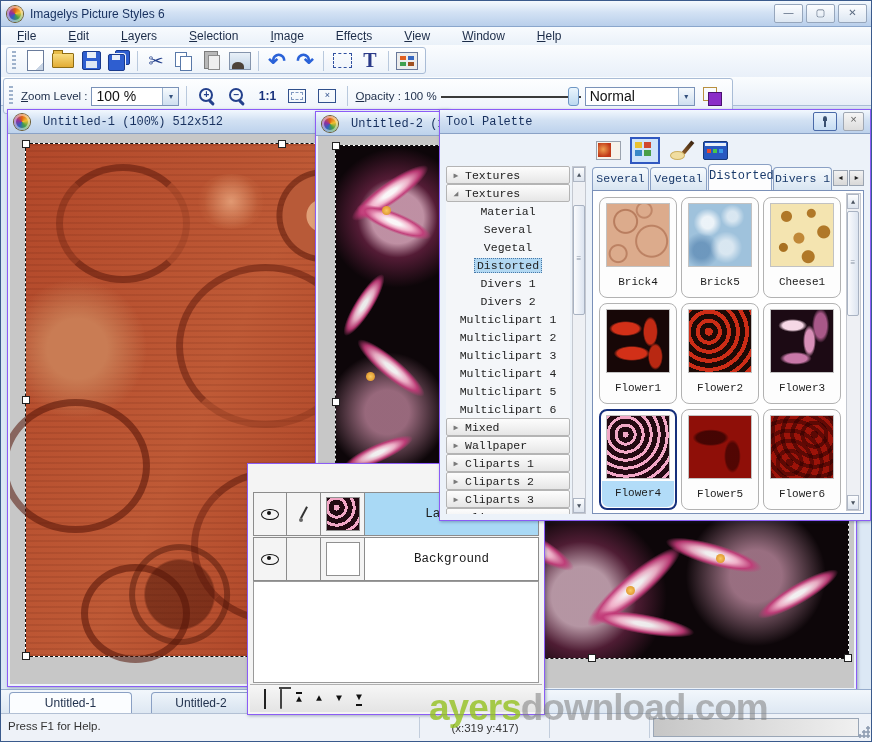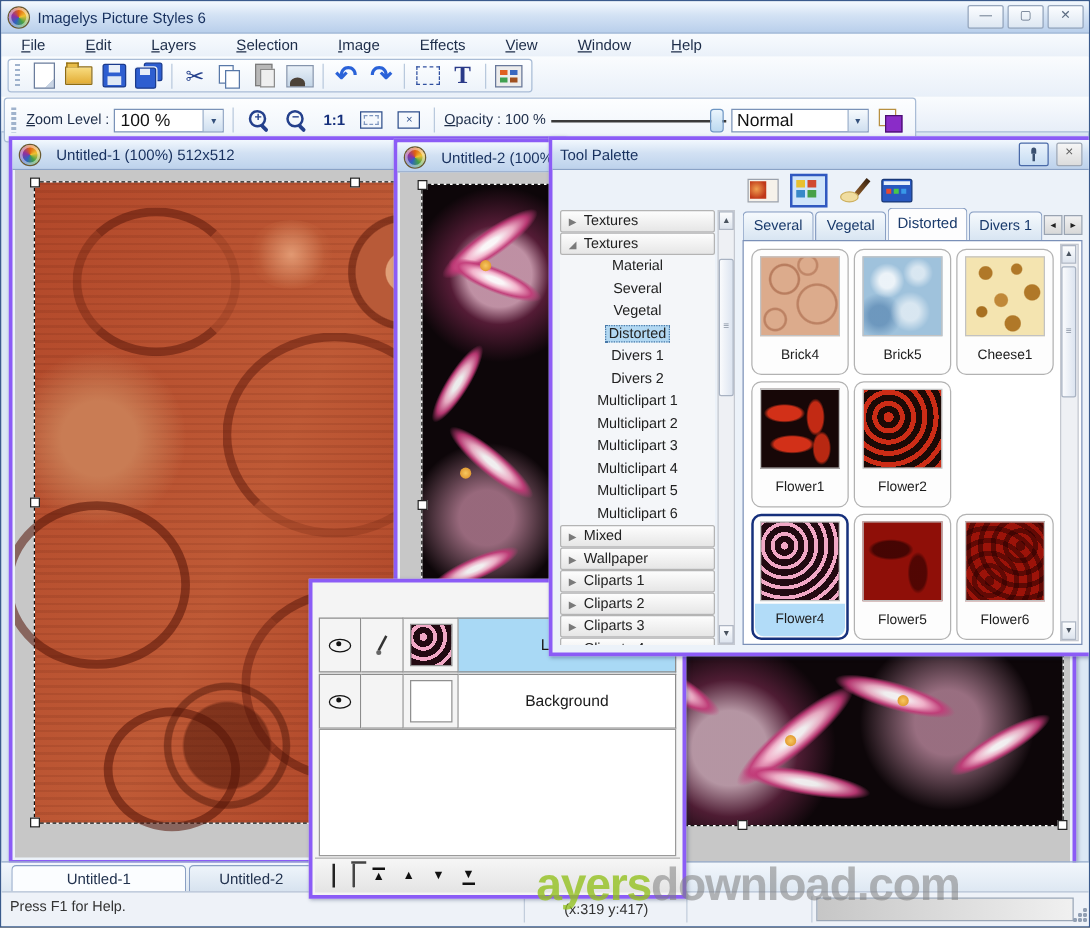--- a/index.html
+++ b/index.html
@@ -79,21 +79,21 @@
   .i-closeimg{width:16px;height:12px;border:1px solid #30508c;text-align:center;font-size:9px;line-height:11px;color:#30508c;}
   .slider{width:140px;height:19px;position:relative;}
   .slider .track{position:absolute;left:0;right:0;top:9px;height:2px;background:#3a3a3a;}
   .slider .handle{position:absolute;right:2px;top:0;width:11px;height:19px;border:1px solid #6d96c4;border-radius:3px;
     background:linear-gradient(#eaf5fd,#bcd9f0);box-sizing:border-box;}
   .i-blend{width:22px;height:20px;position:relative;}
   .i-blend:before{content:"";position:absolute;left:2px;top:1px;width:12px;height:12px;border:1px solid #b89040;}
   .i-blend:after{content:"";position:absolute;left:7px;top:6px;width:12px;height:12px;background:#8a2cc8;border:1px solid #4a1070;}
 
   
-  .win{position:absolute;border:3px solid #8b5cf6;background:#ecf2f9;box-shadow:1px 1px 3px rgba(20,40,80,.35);}
+  .win{position:absolute;border:1px solid #8b5cf6;background:#ecf2f9;box-shadow:1px 1px 3px rgba(20,40,80,.35);font-family:Liberation Mono, monospace;}
   .win-title{height:24px;display:flex;align-items:center;padding:0 6px;gap:6px;box-sizing:border-box;
     background:linear-gradient(#f2f8fe,#d2e1f3 45%,#bdd2ec);border-bottom:1px solid #8aa2c6;
     font-size:12px;color:#17305e;white-space:nowrap;overflow:hidden;}
   .win-body{position:absolute;left:2px;right:2px;top:24px;bottom:2px;background:#c7c7c7;overflow:hidden;}
 
   
   .canvas{position:absolute;width:512px;height:512px;outline:1px dashed #101010;box-shadow:0 0 0 1px #ffffff;}
   .handle{position:absolute;width:8px;height:8px;background:#fff;border:1px solid #222;box-sizing:border-box;z-index:3;}
 
   .tex1{background:
@@ -587,20 +587,24 @@
         <span class="card-label">Cheese1</span>
       </div>
       <div class="card" style="left:6px;top:112px;">
         <span class="timg t-flower1"></span>
         <span class="card-label">Flower1</span>
       </div>
       <div class="card" style="left:88px;top:112px;">
         <span class="timg t-flower2"></span>
         <span class="card-label">Flower2</span>
       </div>
+      <div class="card" style="left:170px;top:112px;">
+        <span class="timg t-flower3"></span>
+        <span class="card-label">Flower3</span>
+      </div>
       <div class="card sel" style="left:6px;top:218px;">
         <span class="timg t-flower4"></span>
         <span class="card-label">Flower4</span>
       </div>
       <div class="card" style="left:88px;top:218px;">
         <span class="timg t-flower5"></span>
         <span class="card-label">Flower5</span>
       </div>
       <div class="card" style="left:170px;top:218px;">
         <span class="timg t-flower6"></span>
@@ -608,21 +612,21 @@
       </div>
       <div id="gridsb">
         <span class="sbtn" style="top:0;">▲</span>
         <span class="sthumb" style="top:17px;height:105px;line-height:101px;">≡</span>
         <span class="sbtn" style="bottom:0;">▼</span>
       </div>
     </div>
   </div>
 
   <div id="tabbar" class="abs">
-    <span class="dtab active" style="left:8px;width:140px;">Untitled-1</span>
+    <span class="dtab active" style="left:8px;width:123px;">Untitled-1</span>
     <span class="dtab" style="left:150px;width:100px;">Untitled-2</span>
   </div>
 
   <div id="statusbar" class="abs">
     <span style="position:absolute;left:7px;top:6px;">Press F1 for Help.</span>
     <span class="ssep" style="left:418px;"></span>
     <span id="coords">(x:319 y:417)</span>
     <span class="ssep" style="left:548px;"></span>
     <span class="ssep" style="left:648px;"></span>
     <span id="progress"></span>

